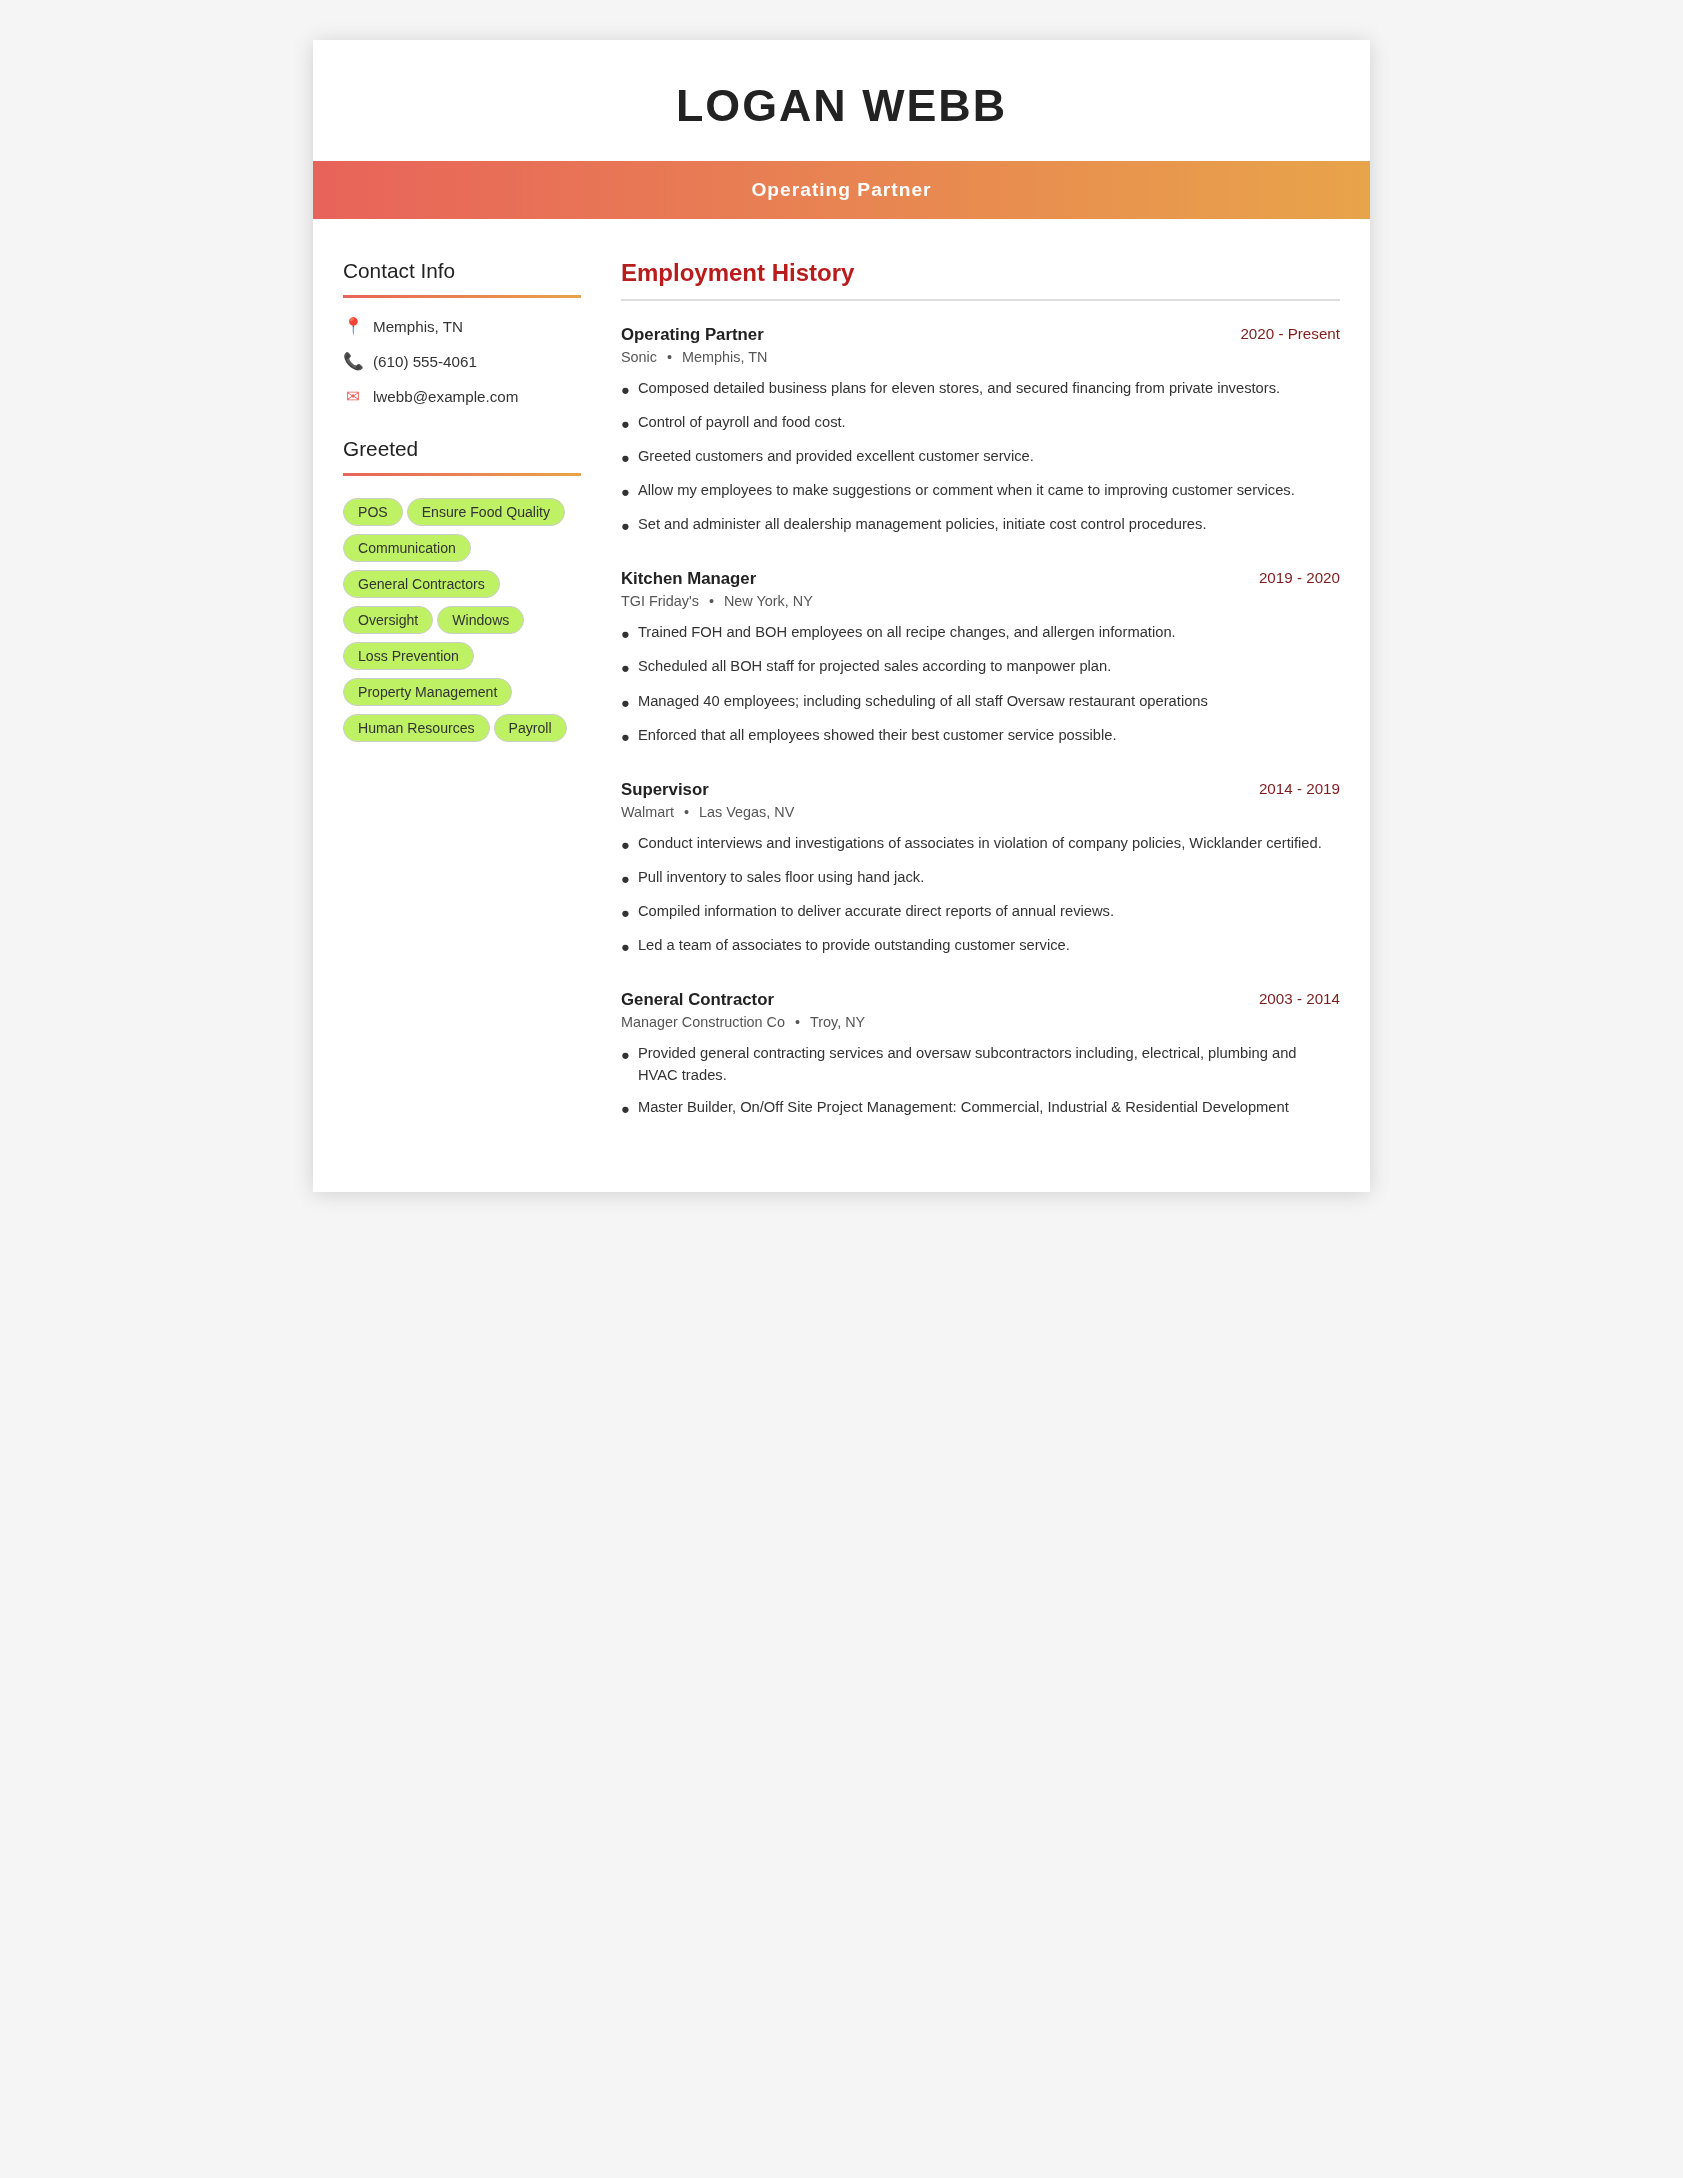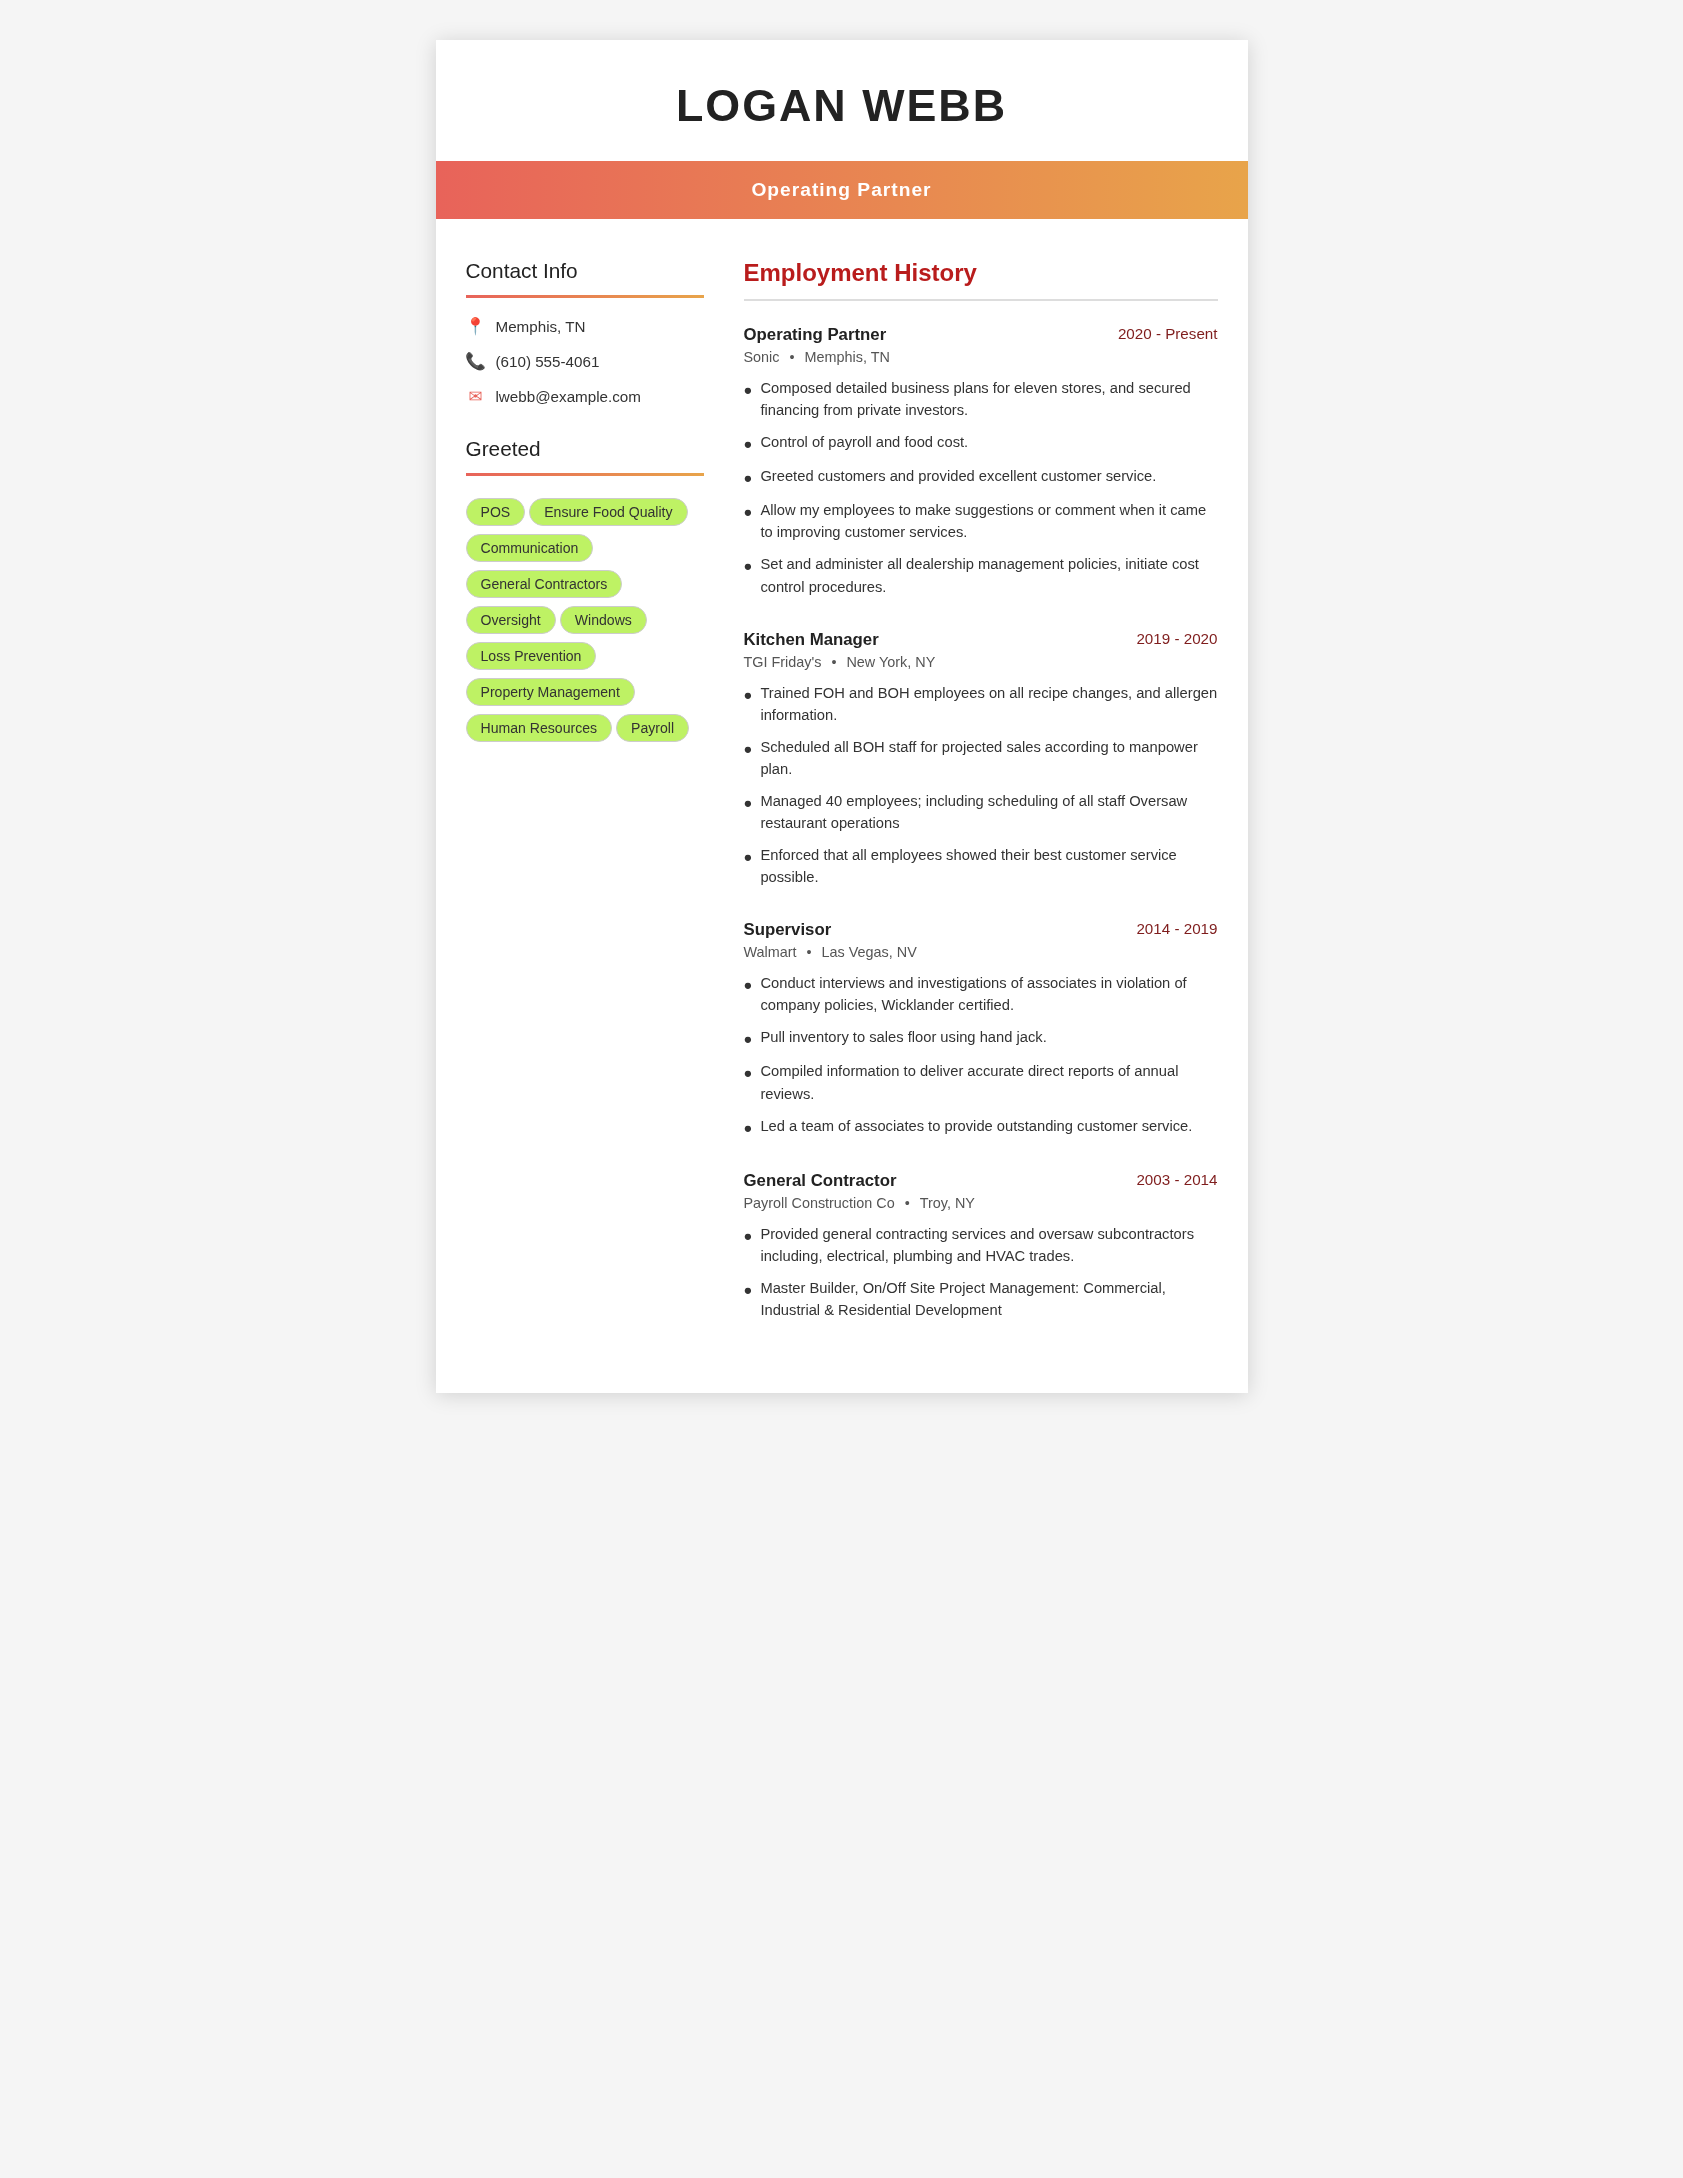--- a/index.html
+++ b/index.html
@@ -5,21 +5,21 @@
     * { margin: 0; padding: 0; box-sizing: border-box; }
     body {
       font-family: Georgia, 'Times New Roman', serif;
       background: #f5f5f5;
       display: flex;
       justify-content: center;
       padding: 40px 20px;
     }
     .resume {
       background: #fff;
-      width: 812px;
+      width: 1057px;
       min-height: 1089px;
       box-shadow: 0 2px 20px rgba(0,0,0,0.15);
     }
     .header {
       text-align: center;
       padding: 40px 20px 20px;
     }
     .header h1 {
       font-size: 2.8em;
       font-weight: 900;
@@ -265,21 +265,21 @@
             <div class="job-bullet">
               <span class="bullet-dot">●</span>
               <span>Led a team of associates to provide outstanding customer service.</span>
             </div>
           </div>
           <div class="job-block">
             <div class="job-header">
               <span class="job-title">General Contractor</span>
               <span class="job-dates">2003 - 2014</span>
             </div>
-            <div class="job-company"><span>Payroll Construction Co</span><span class="separator-dot"> • </span><span>Troy, NY</span></div>
+            <div class="job-company"><span>Manager Construction Co</span><span class="separator-dot"> • </span><span>Troy, NY</span></div>
             <div class="job-bullet">
               <span class="bullet-dot">●</span>
               <span>Provided general contracting services and oversaw subcontractors including, electrical, plumbing and HVAC trades.</span>
             </div>
             <div class="job-bullet">
               <span class="bullet-dot">●</span>
               <span>Master Builder, On/Off Site Project Management: Commercial, Industrial &amp; Residential Development</span>
             </div>
           </div>
         </div>

